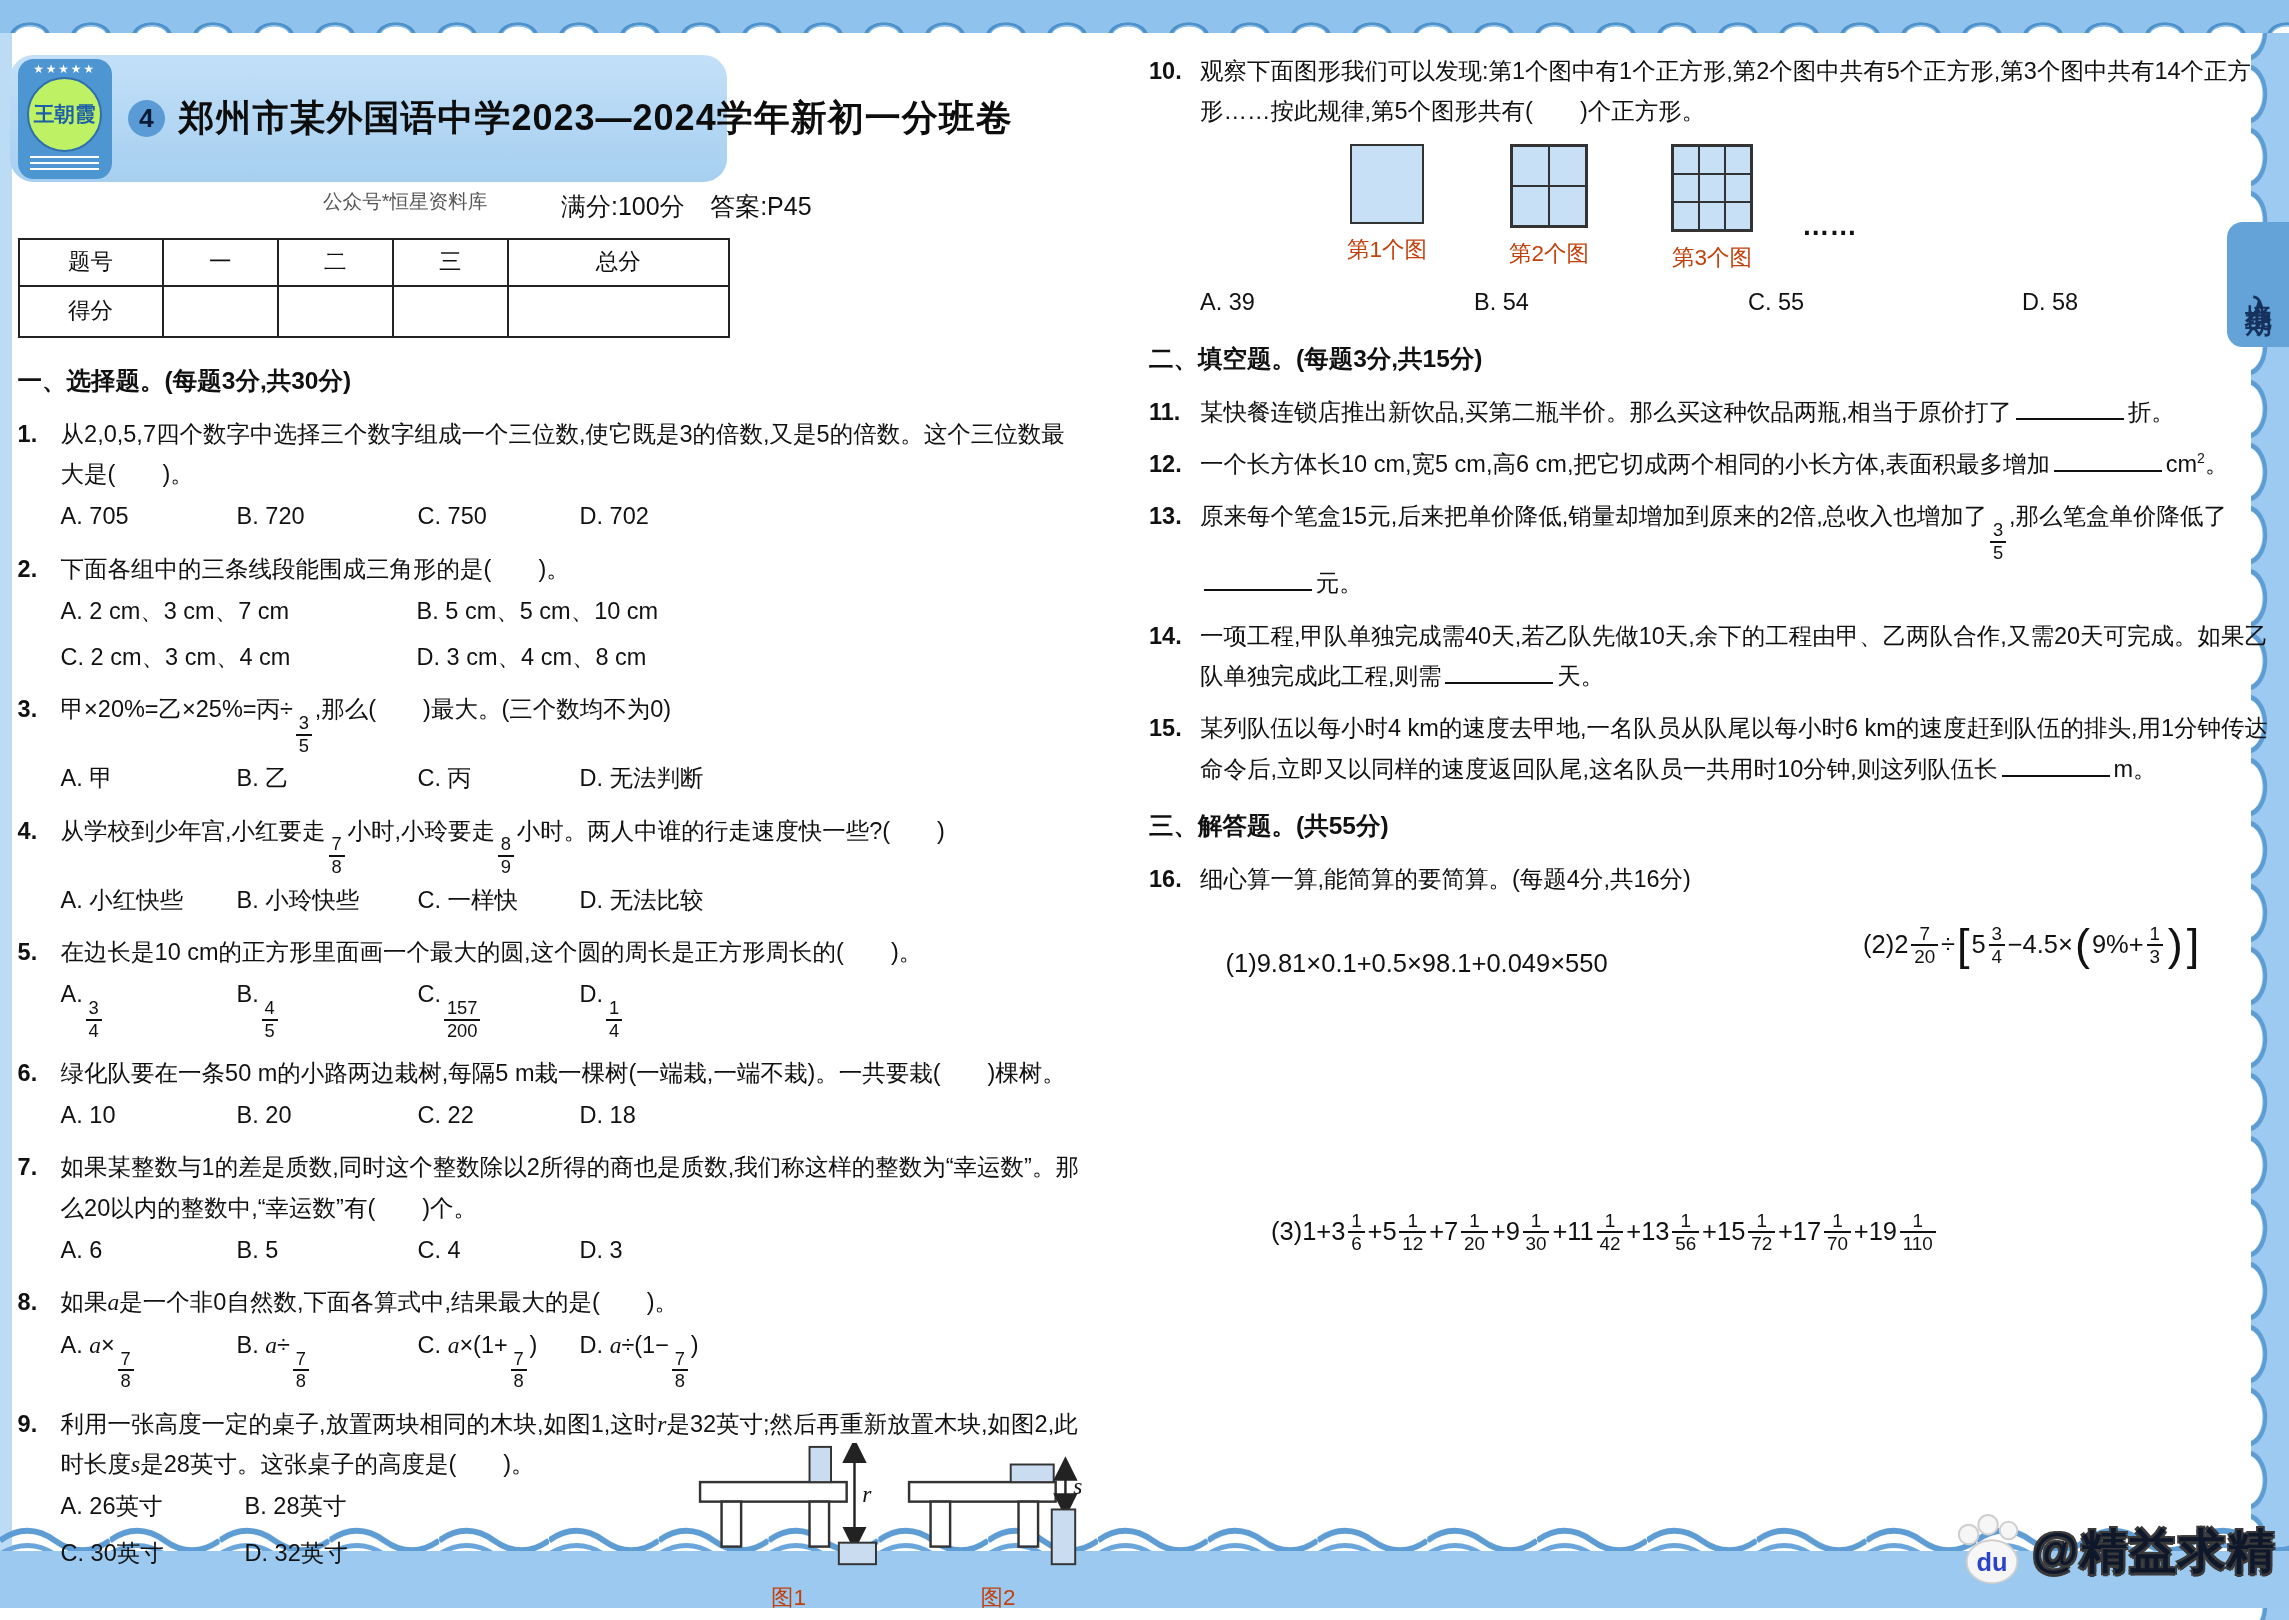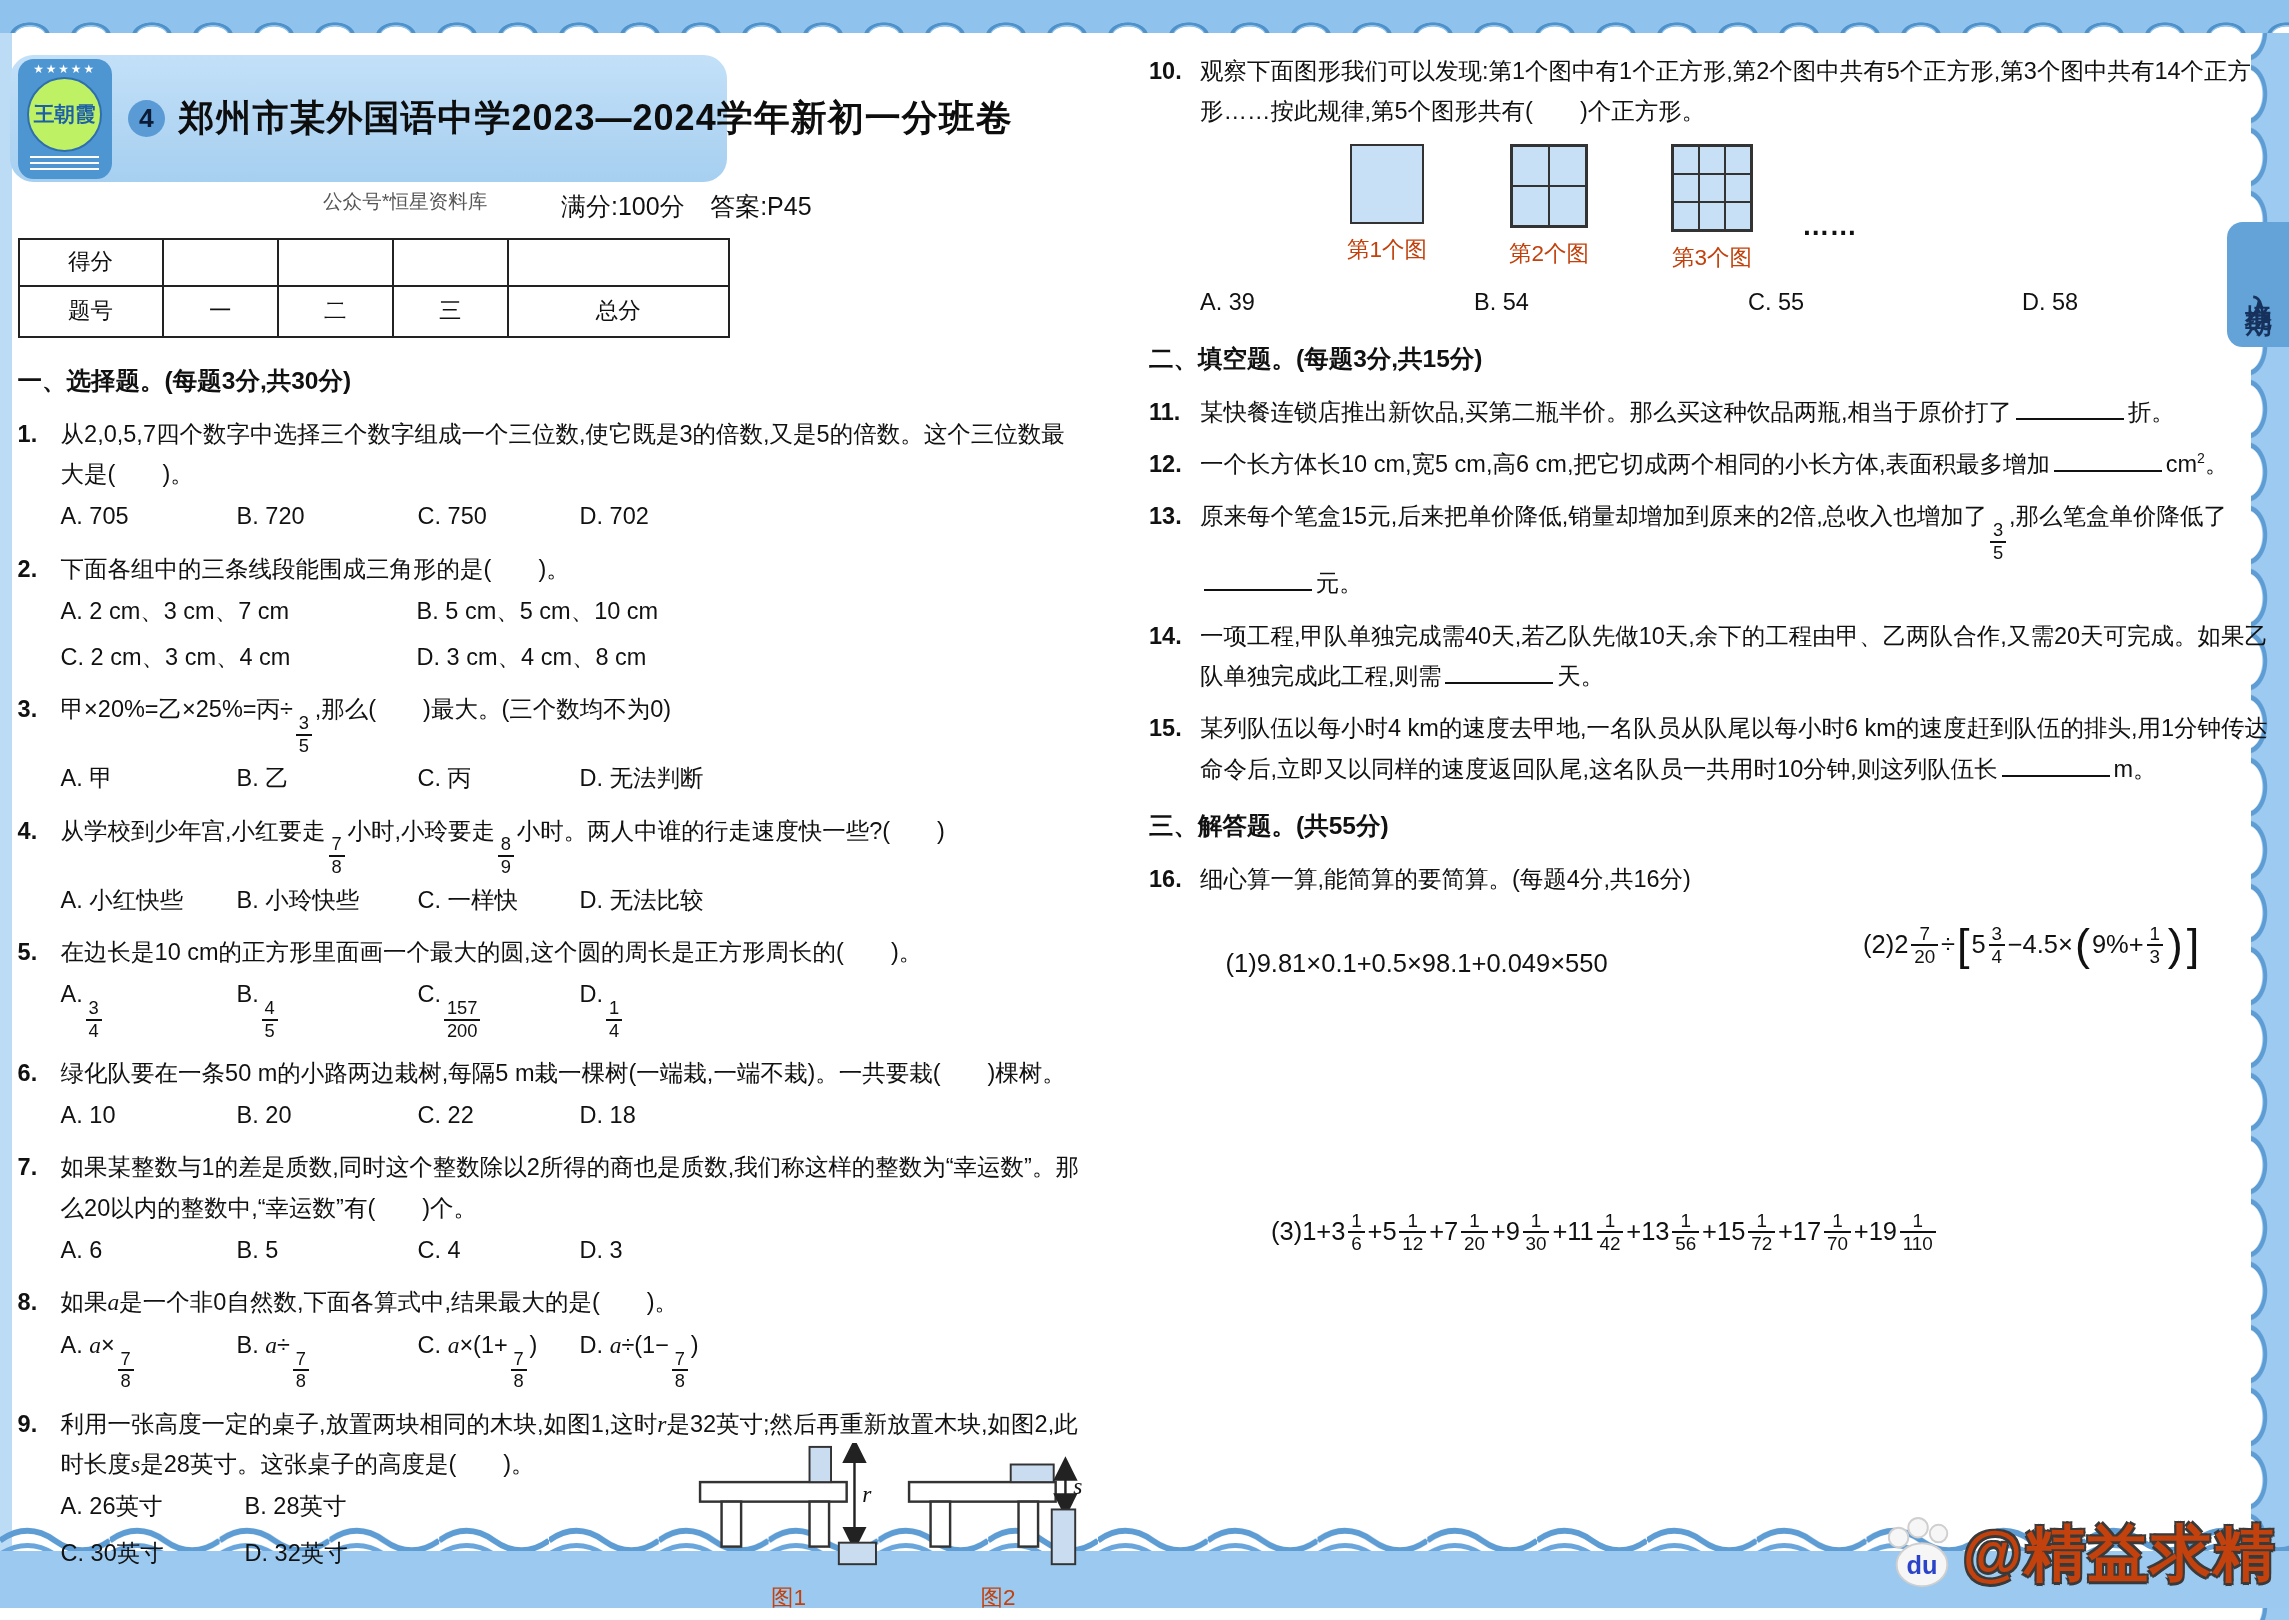--- a/index.html
+++ b/index.html
@@ -94,21 +94,21 @@
   .fmlrow{position:relative;height:127px;margin-top:9.8px}
   .fml{display:flex;align-items:center;font-size:25.5px;white-space:nowrap}
   .fml .fr{font-size:0.74em}
   .f1{position:absolute;left:25.5px;top:33px}
   .f2{position:absolute;left:663px;top:13.7px}
   .bk{font-size:45px;font-weight:400;line-height:1;margin:0 2px}
   .f3{margin-top:174px;margin-left:71px}
 
   
   #watermark{position:absolute;right:13.7px;top:1513px;display:flex;align-items:center;gap:3.9px;z-index:6}
-  .wm-text{font-size:61px;font-weight:bold;color:#c2410c;letter-spacing:2px;
+  .wm-text{font-size:47px;font-weight:bold;color:#0f172a;letter-spacing:2px;
     text-shadow:-2px -2px 0 #3a3a3a,2px -2px 0 #3a3a3a,-2px 2px 0 #3a3a3a,2px 2px 0 #3a3a3a,0 2.9px 0 #3a3a3a}
 </style>
 </head>
 <body>
 
 <div id="page">
 
   <div id="deco-top"></div>
   <div id="deco-left"></div>
   <div id="deco-right"></div>
@@ -139,32 +139,32 @@
   <div id="notes">
     <span>满分:100分</span>
     <span>答案:P45</span>
   </div>
 
   <div id="col-left">
 
     <table id="score-table">
       <tbody>
           <tr>
+        <td class="hd">题号</td>
+        <td class="hd">一</td>
+        <td class="hd">二</td>
+        <td class="hd">三</td>
+        <td class="hd">总分</td>
+      </tr>
+      <tr>
         <td class="hd">得分</td>
         <td></td>
         <td></td>
         <td></td>
         <td></td>
-      </tr>
-      <tr>
-        <td class="hd">题号</td>
-        <td class="hd">一</td>
-        <td class="hd">二</td>
-        <td class="hd">三</td>
-        <td class="hd">总分</td>
       </tr>
     </tbody>
       </table>
 
     <div class="sec">一、选择题。(每题3分,共30分)</div>
 
     <div class="q">
       <span class="qno">1.</span>
       <span>从2,0,5,7四个数字中选择三个数字组成一个三位数,使它既是3的倍数,又是5的倍数。这个三位数最大是(　　)。</span>
       <div class="opts c4">

